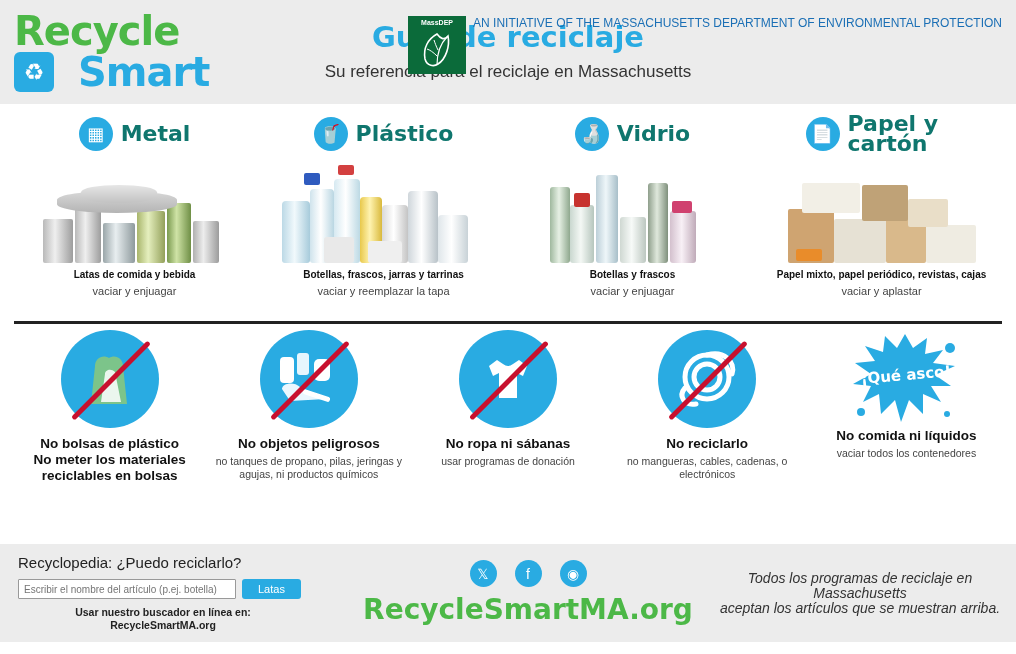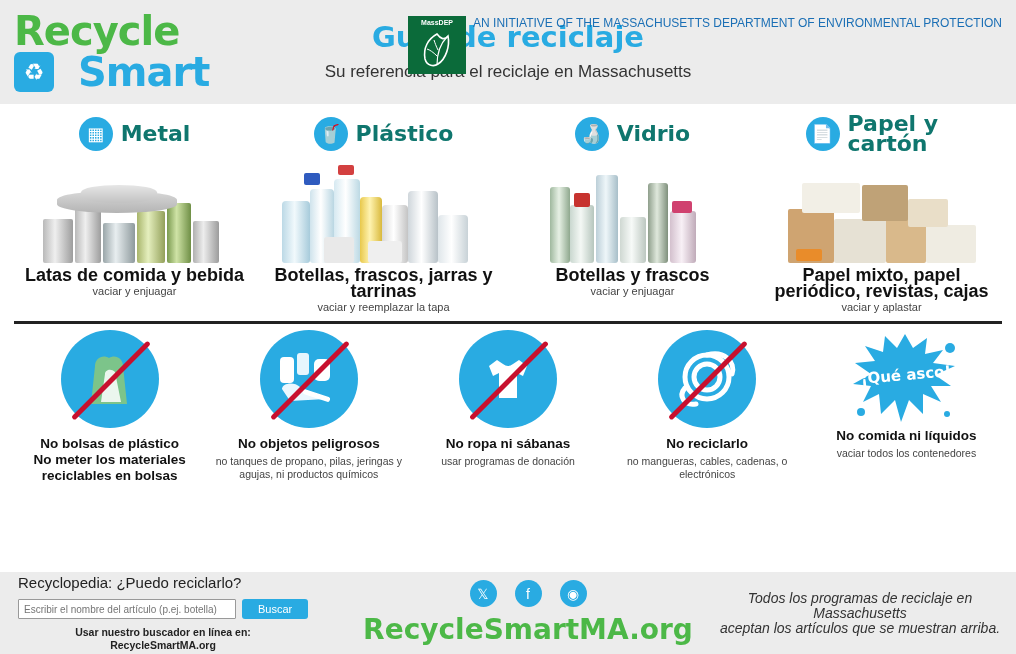--- a/index.html
+++ b/index.html
@@ -59,21 +59,21 @@
   .cat-head { display:flex; align-items:center; justify-content:center; gap:8px; height:44px; }
   .cat-icon {
     width:34px; height:34px; border-radius:50%; background:#29abe2;
     display:flex; align-items:center; justify-content:center; color:#fff; font-size:18px;
   }
   .cat-title {
     color:#0f766e; font-size:22px; font-weight:bold; font-family:"DejaVu Sans", sans-serif;
     line-height:20px; text-align:left;
   }
   .cat-photo { height:105px; margin:2px auto 4px auto; position:relative; }
-  .cat-label { font-size:18px; font-weight:bold; color:#111; line-height:16px; }
+  .cat-label { font-size:10px; font-weight:bold; color:#111; line-height:16px; }
   .cat-note { font-size:11px; color:#444; margin-top:2px; }
 
   
   .ph { position:absolute; bottom:0; }
   .can { background:linear-gradient(90deg,#b9b9b9,#efefef 40%,#9d9d9d); border-radius:2px; }
   .bot { border-radius:4px 4px 3px 3px; }
 
   .divider { height:3px; background:#222; margin:2px 14px 0 14px; }
 
   
@@ -100,21 +100,21 @@
     width:110px; height:98px; position:relative; margin:0 auto;
   }
   .splat-text {
     position:absolute; left:0; right:0; top:36px; text-align:center;
     color:#fff; font-weight:bold; font-size:15px; font-family:"DejaVu Sans", sans-serif;
     transform:rotate(-5deg);
   }
 
   
   .footer {
-    position:absolute; left:0; bottom:0; width:1016px; height:82px;
+    position:absolute; left:0; bottom:12px; width:1016px; height:98px;
     background:#ececec; display:flex; align-items:center;
   }
   .footer-left { width:340px; padding-left:18px; }
   .footer-q { font-size:15px; color:#222; margin-bottom:8px; }
   .search-row { display:flex; align-items:center; }
   .search-input {
     width:218px; height:20px; font-size:10px; padding:2px 5px;
     border:1px solid #999; background:#fff; color:#666; border-radius:1px;
     font-family:"Liberation Sans", sans-serif;
   }
@@ -337,21 +337,21 @@
       </div>
 
     </div>
   </div>
 
   <div class="footer">
     <div class="footer-left">
       <div class="footer-q">Recyclopedia: ¿Puedo reciclarlo?</div>
       <div class="search-row">
         <input class="search-input" type="text" placeholder="Escribir el nombre del artículo (p.ej. botella)" style="">
-        <button class="search-btn">Buscar</button>
+        <button class="search-btn">Latas</button>
       </div>
       <div class="footer-small">
         <div>Usar nuestro buscador en línea en:</div>
         <div>RecycleSmartMA.org</div>
       </div>
     </div>
 
     <div class="footer-center">
       <div class="socials">
         <div class="social">𝕏</div>

